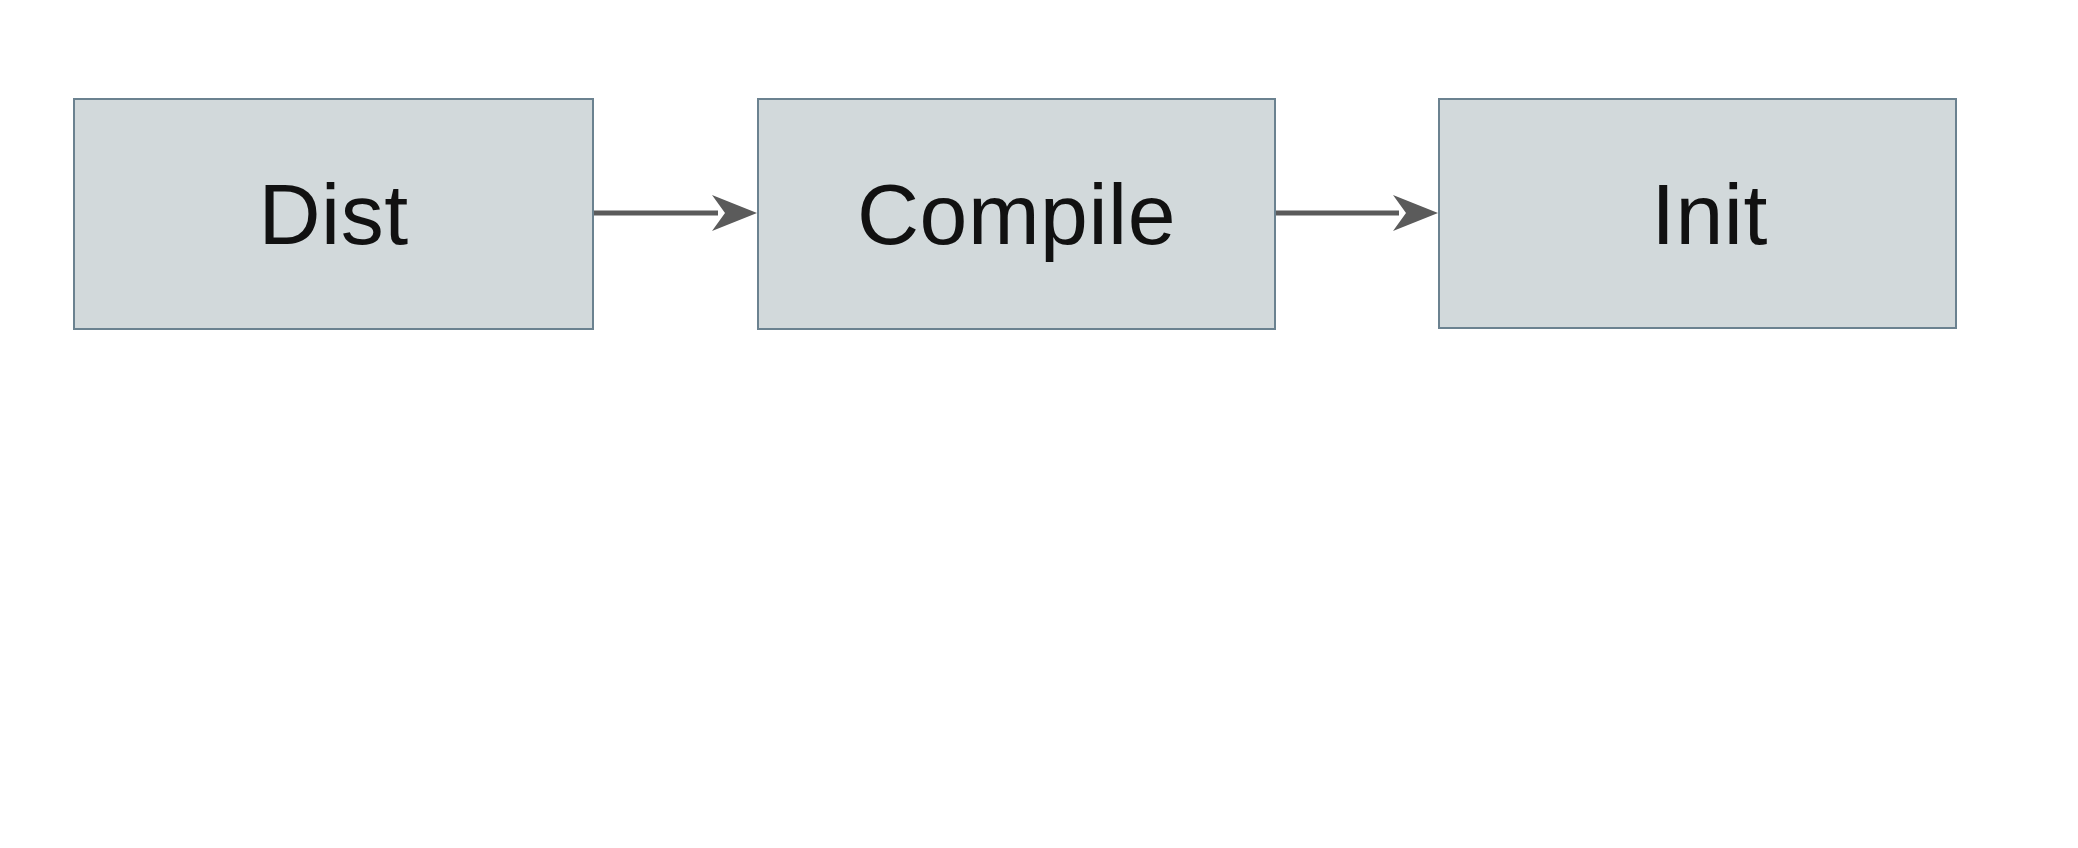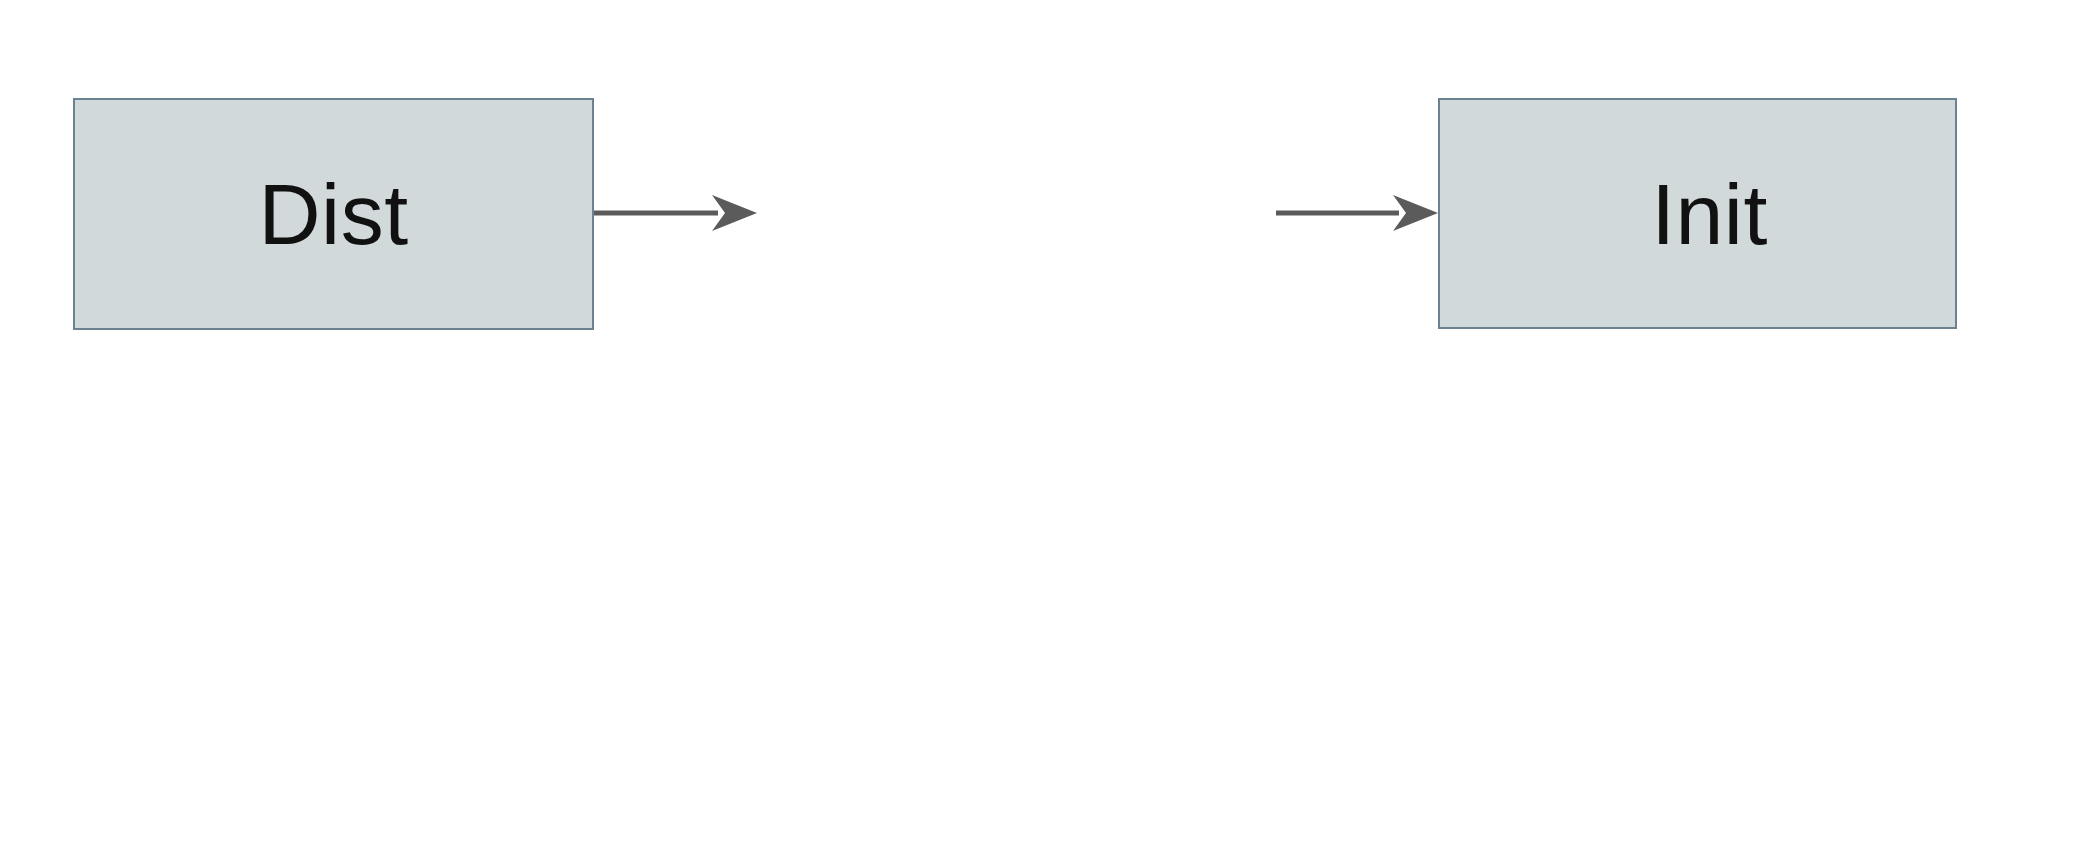--- a/index.html
+++ b/index.html
@@ -51,20 +51,23 @@
 </style>
 </head>
 <body>
 
 <div class="canvas">
 
   <div class="node" id="node-dist">
     <span class="node-label">Dist</span>
   </div>
 
+  <div class="node" id="node-compile">
+    <span class="node-label">Compile</span>
+  </div>
 
   <div class="node" id="node-init">
     <span class="node-label">Init</span>
   </div>
 
 
   <svg class="edge-svg" id="edge-dist-compile" width="164" height="44">
     <line class="edge-line" x1="0" y1="22" x2="124" y2="22" stroke="#5b5b5b"></line>
     <polygon points="163,22 118,4 131,22 118,40" fill="#5b5b5b"></polygon>
   </svg>

